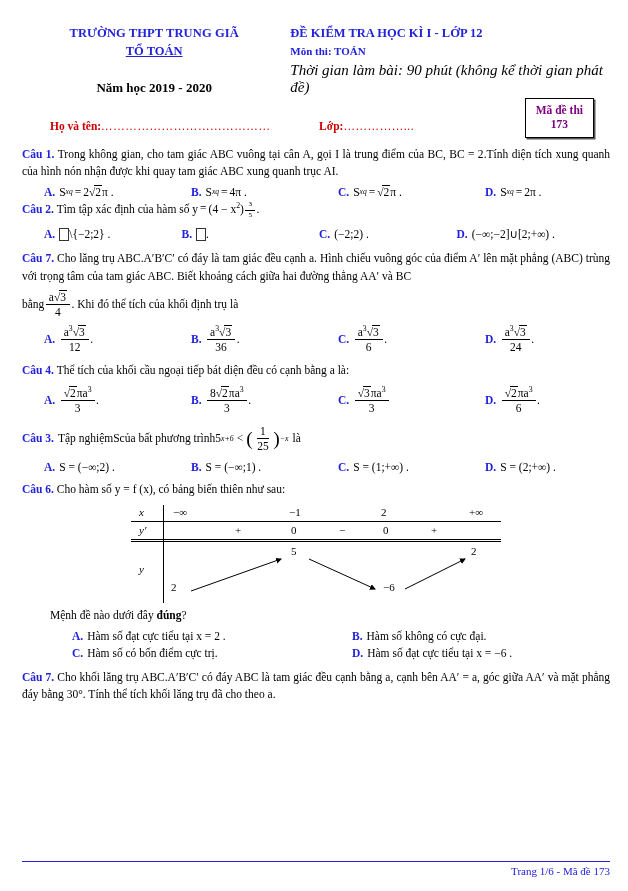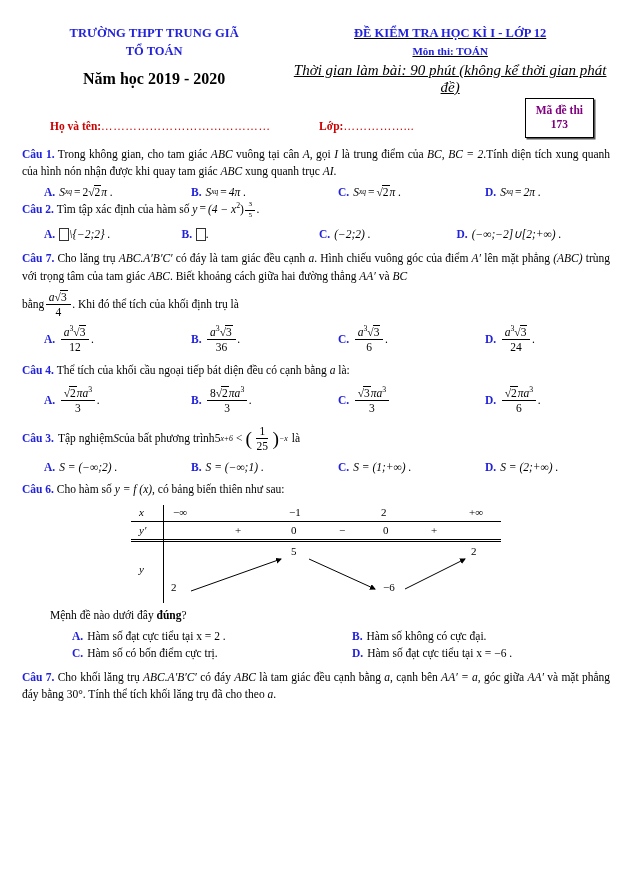--- a/index.html
+++ b/index.html
@@ -10,24 +10,24 @@
     font-size:11.5px;
     color:#000;
     position:relative;
     overflow:hidden;
   }
   .page { position:relative; width:628px; height:891px; padding:0; box-sizing:border-box; }
 
   
   .header { display:flex; padding:26px 18px 0 18px; }
   .hdr-left { width:46%; text-align:center; }
-  .hdr-right { width:54%; text-align:center;text-decoration:underline; }
+  .hdr-right { width:54%; text-align:left; }
   .school { color:#2222dd; font-weight:bold; font-size:12.5px; letter-spacing:.1px; }
-  .to-toan { color:#2222dd; font-weight:bold; font-size:12.5px; margin-top:3px; }
-  .namhoc { color:#000; font-weight:bold; font-size:16px; margin-top:11px; }
+  .to-toan { color:#2222dd; font-weight:bold; font-size:12.5px; text-decoration:underline; margin-top:3px; }
+  .namhoc { color:#000; font-weight:bold; font-size:13px; margin-top:21px; }
   .exam-title { color:#2222dd; font-weight:bold; font-size:12.5px; }
   .mon-thi { color:#2222dd; font-weight:bold; font-size:11px; margin-top:4px; }
   .thoigian { font-style:italic; font-size:15px; margin-top:5px; color:#000; }
 
   
   .code-box {
     position:absolute; right:34px; top:98px;
     border:1.6px solid #000; background:#fff;
     padding:4px 10px 5px 10px; text-align:center; line-height:1.25;
     color:#800080; font-weight:bold; font-size:11.5px;
@@ -40,21 +40,21 @@
     display:flex; align-items:baseline;
   }
   .dots { color:#cc0000; font-weight:normal; letter-spacing:.6px; }
   .name-dots { display:inline-block; width:218px; overflow:hidden; white-space:nowrap; }
   .lop-dots  { display:inline-block; width:86px; overflow:hidden; white-space:nowrap; }
 
   
   .body-area { padding:0 18px 0 22px; margin-top:14px; }
   .q { margin-bottom:4px; line-height:1.5; text-align:justify; }
   .q-label { color:#2222dd; font-weight:bold; }
-  .mth { font-style:italic; font-family:"Liberation Serif", serif; }
+  .mth { font-family:"Liberation Serif", serif; }
 
   .opts { display:flex; margin:5px 0 2px 0; }
   .opts .opt { display:flex; align-items:center; }
   .opt-l { color:#2222dd; font-weight:bold; margin-right:4px; }
   .o4 .opt { width:25%; padding-left:22px; box-sizing:border-box; }
   .o2 .opt { width:50%; padding-left:22px; box-sizing:border-box; }
   .opts-tall { align-items:center; }
 
   
   .frac { display:inline-flex; flex-direction:column; align-items:center;
@@ -371,14 +371,18 @@
       </div>
     </div>
 
     <div class="q" style="margin-top:10px">
       <span class="q-label">Câu 7.</span>
       <span>Cho khối lăng trụ </span><span class="mth">ABC.A′B′C′</span><span> có đáy </span><span class="mth">ABC</span><span> là tam giác đều cạnh bằng </span><span class="mth">a</span><span>, cạnh bên </span><span class="mth">AA′ = a</span><span>, góc giữa </span><span class="mth">AA′</span><span> và mặt phẳng đáy bằng </span><span>30°</span><span>. Tính thể tích khối lăng trụ đã cho theo </span><span class="mth">a</span><span>.</span>
     </div>
 
   </div>
 
+  <div class="footer">
+    <div class="rule"></div>
+    <div class="ftext">Trang 1/6 - Mã đề 173</div>
+  </div>
 
 </div>
 
 </body></html>

